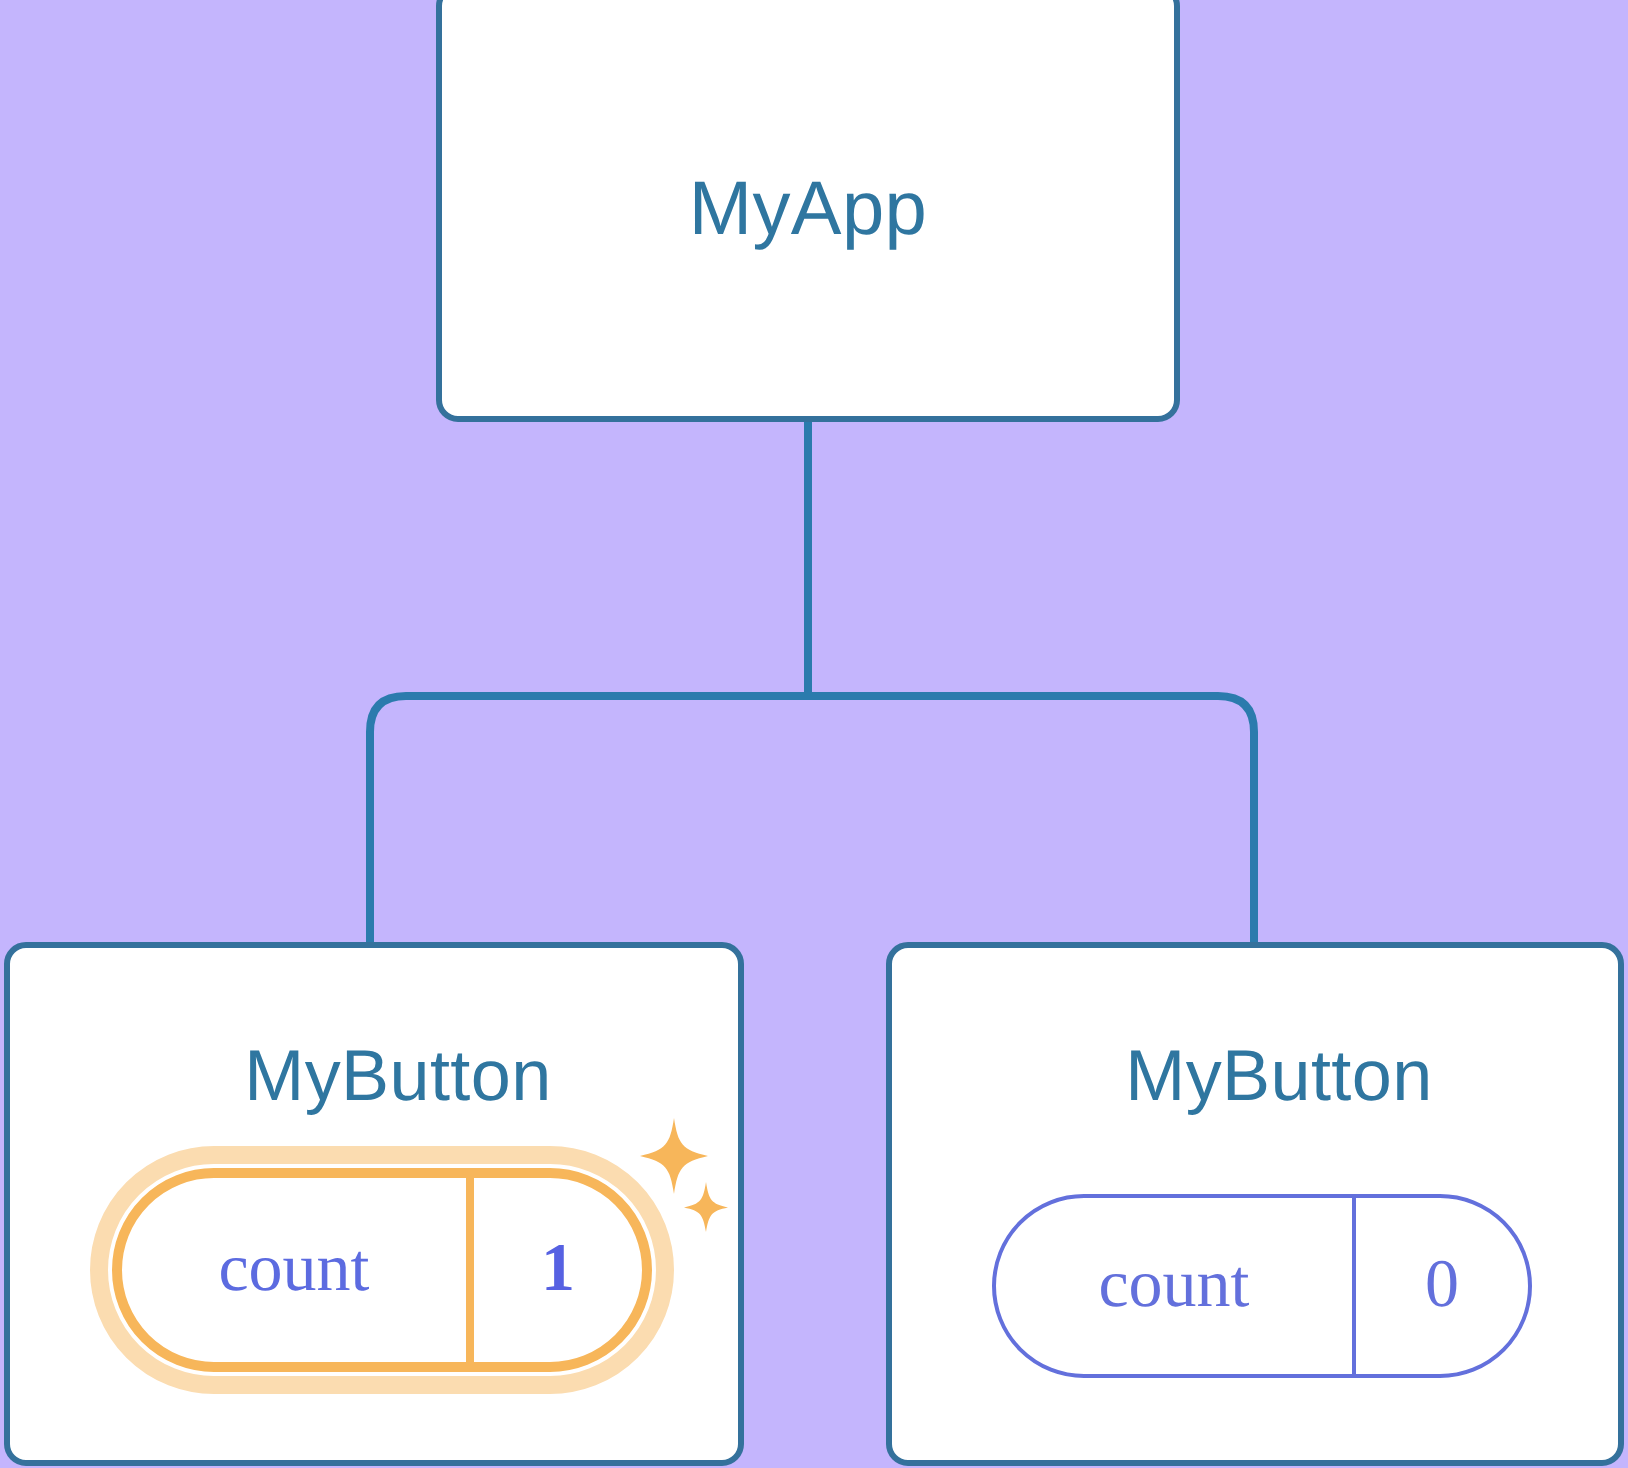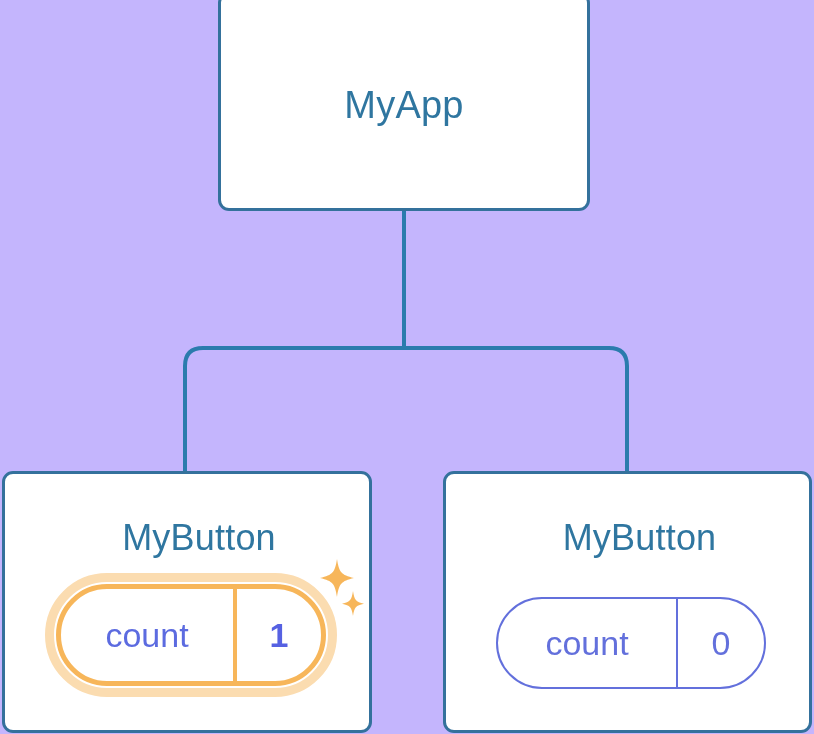--- a/index.html
+++ b/index.html
@@ -85,20 +85,21 @@
     background: #ffffff;
   }
   .pill-key, .pill-val {
     display: flex;
     align-items: center;
     justify-content: center;
     color: #6370dc;
     font-size: 34px;
     line-height: 34px;
     white-space: nowrap;
+    font-family: Liberation Serif, serif;
   }
   .pill-key { flex: 0 0 178px; }
   .pill-val { flex: 1 1 auto; border-left: 2px solid #6370dc; }
 
   .pill-right {
     left: 50px;
     top: 123px;
     width: 270px;
     height: 92px;
   }

